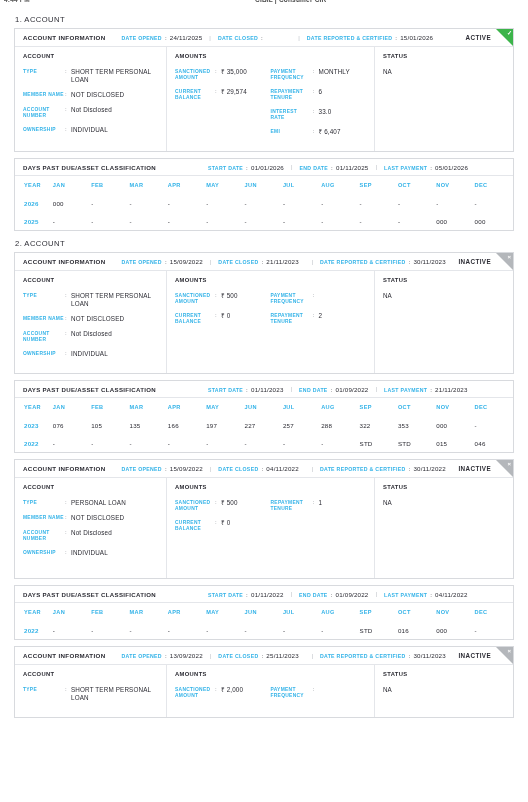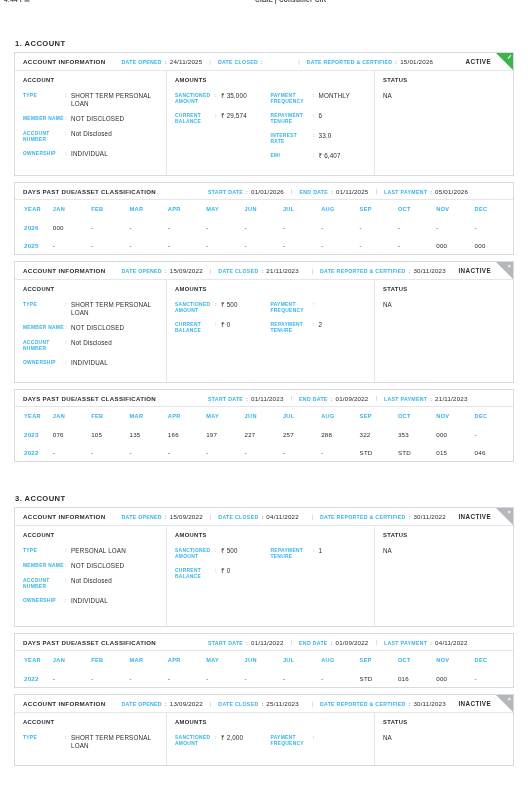--- a/index.html
+++ b/index.html
@@ -30,22 +30,22 @@
 
   
   .page-title {
     font-size: 11.5px; font-weight: bold; color: #2b2b33;
     letter-spacing: .55px; margin: 5px 0 0 0;
     padding-left: 1px;
   }
 
   
   .acct-heading {
-    font-size: 7.6px; font-weight: bold; color: #2b2b33;
-    letter-spacing: .45px; margin: 32px 0 4px 0;
+    font-size: 7.6px; font-weight: normal; color: #2b2b33;
+    letter-spacing: .45px; margin: 8px 0 4px 0;
     padding-left: 1px;
   }
 
   
   .card {
     border: 1px solid #d8dade;
     background: #fff;
     position: relative;
   }
   .card + .card { border-top: none; margin-top: 6px; border-top: 1px solid #d8dade; }
@@ -346,20 +346,21 @@
               <td class="dash">-</td>
               <td class="dash">-</td>
               <td class="dash">-</td>
               <td class="dash">-</td>
               <td class="">000</td>
               <td class="">000</td>
             </tr>
           </tbody>
         </table>
       </div>
+      <div class="acct-heading">2. ACCOUNT</div>
       <div class="card">
         <div class="card-head">
           <span class="head-title">ACCOUNT INFORMATION</span>
           <span style="width:16px"></span>
           <div class="head-field">
             <span class="head-lbl">DATE OPENED</span>
             <span class="head-val">:</span>
             <span class="head-val">15/09/2022</span>
           </div>
           <span class="head-sep">|</span>
@@ -520,21 +521,20 @@
               <td class="dash">-</td>
               <td class="dash">-</td>
               <td class="">STD</td>
               <td class="">STD</td>
               <td class="">015</td>
               <td class="">046</td>
             </tr>
           </tbody>
         </table>
       </div>
-      <div class="acct-heading">3. ACCOUNT</div>
       <div class="card">
         <div class="card-head">
           <span class="head-title">ACCOUNT INFORMATION</span>
           <span style="width:16px"></span>
           <div class="head-field">
             <span class="head-lbl">DATE OPENED</span>
             <span class="head-val">:</span>
             <span class="head-val">15/09/2022</span>
           </div>
           <span class="head-sep">|</span>

